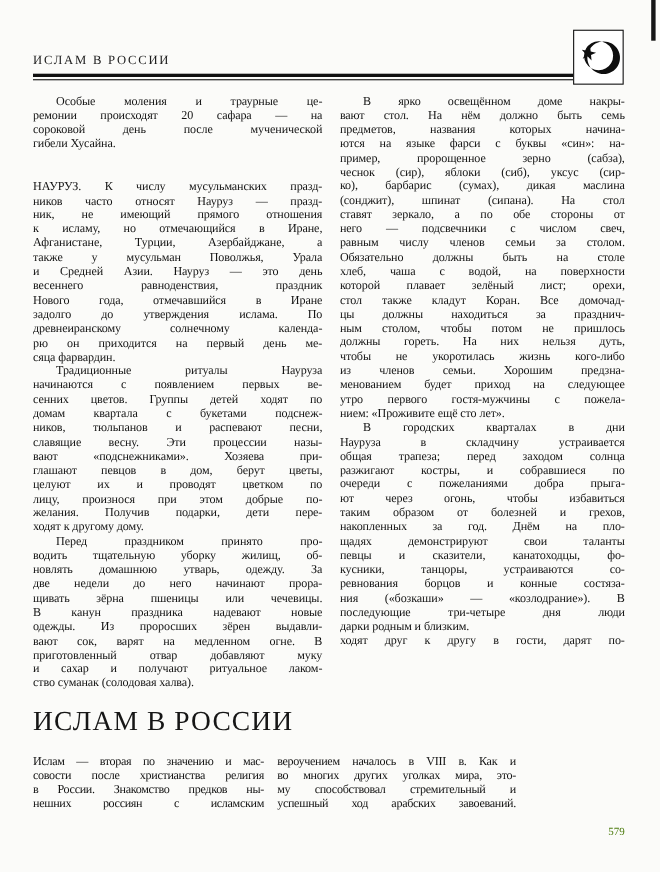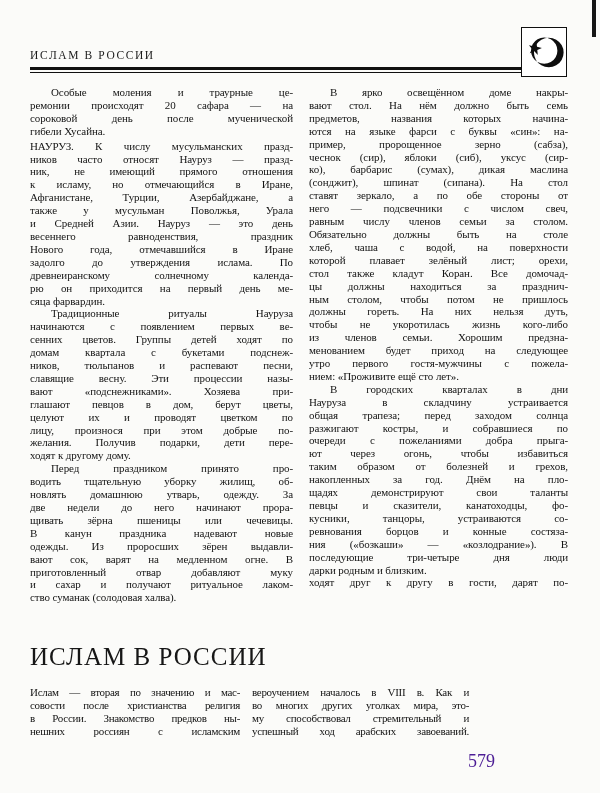--- a/index.html
+++ b/index.html
@@ -17,34 +17,34 @@
   .icon-box{
     position:absolute;left:521px;top:27px;width:46px;height:50px;
     border:1.7px solid #0f0f0f;background:#ffffff;box-sizing:border-box;
   }
   .icon-box svg{display:block;width:100%;height:100%;}
   .edge-mark{position:absolute;left:592px;top:0;width:4px;height:37px;background:#161616;}
   .col{position:absolute;font-size:11px;line-height:12.9px;}
   .col-a{left:30px;top:86px;width:263px;}
   .col-b{left:309px;top:86px;width:259px;}
   .para{margin:0;}
-  .para.sp{margin-top:2px;}
+  .para.sp{margin-top:26px;}
   .ln{text-align:justify;text-align-last:justify;letter-spacing:-0.1px;white-space:normal;}
   .ln.ind{padding-left:21px;}
   .ln.end{text-align-last:left;}
   .section-title{
     position:absolute;left:30px;top:643px;font-size:25px;letter-spacing:1px;
     color:#161616;white-space:nowrap;line-height:27px;
   }
   .bm-a{left:30px;top:686px;width:210px;}
   .bm-b{left:252px;top:686px;width:217px;}
   .bm .ln{letter-spacing:-0.3px;}
   .page-num{
-    position:absolute;left:468px;top:751px;width:100px;text-align:left;
-    font-size:18px;color:#4c1d95;
+    position:absolute;left:468px;top:751px;width:100px;text-align:right;
+    font-size:10px;color:#4d7c0f;
   }
 </style>
 </head>
 <body>
 
 <div class="page">
 
   <div class="running-head">ИСЛАМ В РОССИИ</div>
   <div class="rule-thick"></div>
   <div class="rule-thin"></div>

